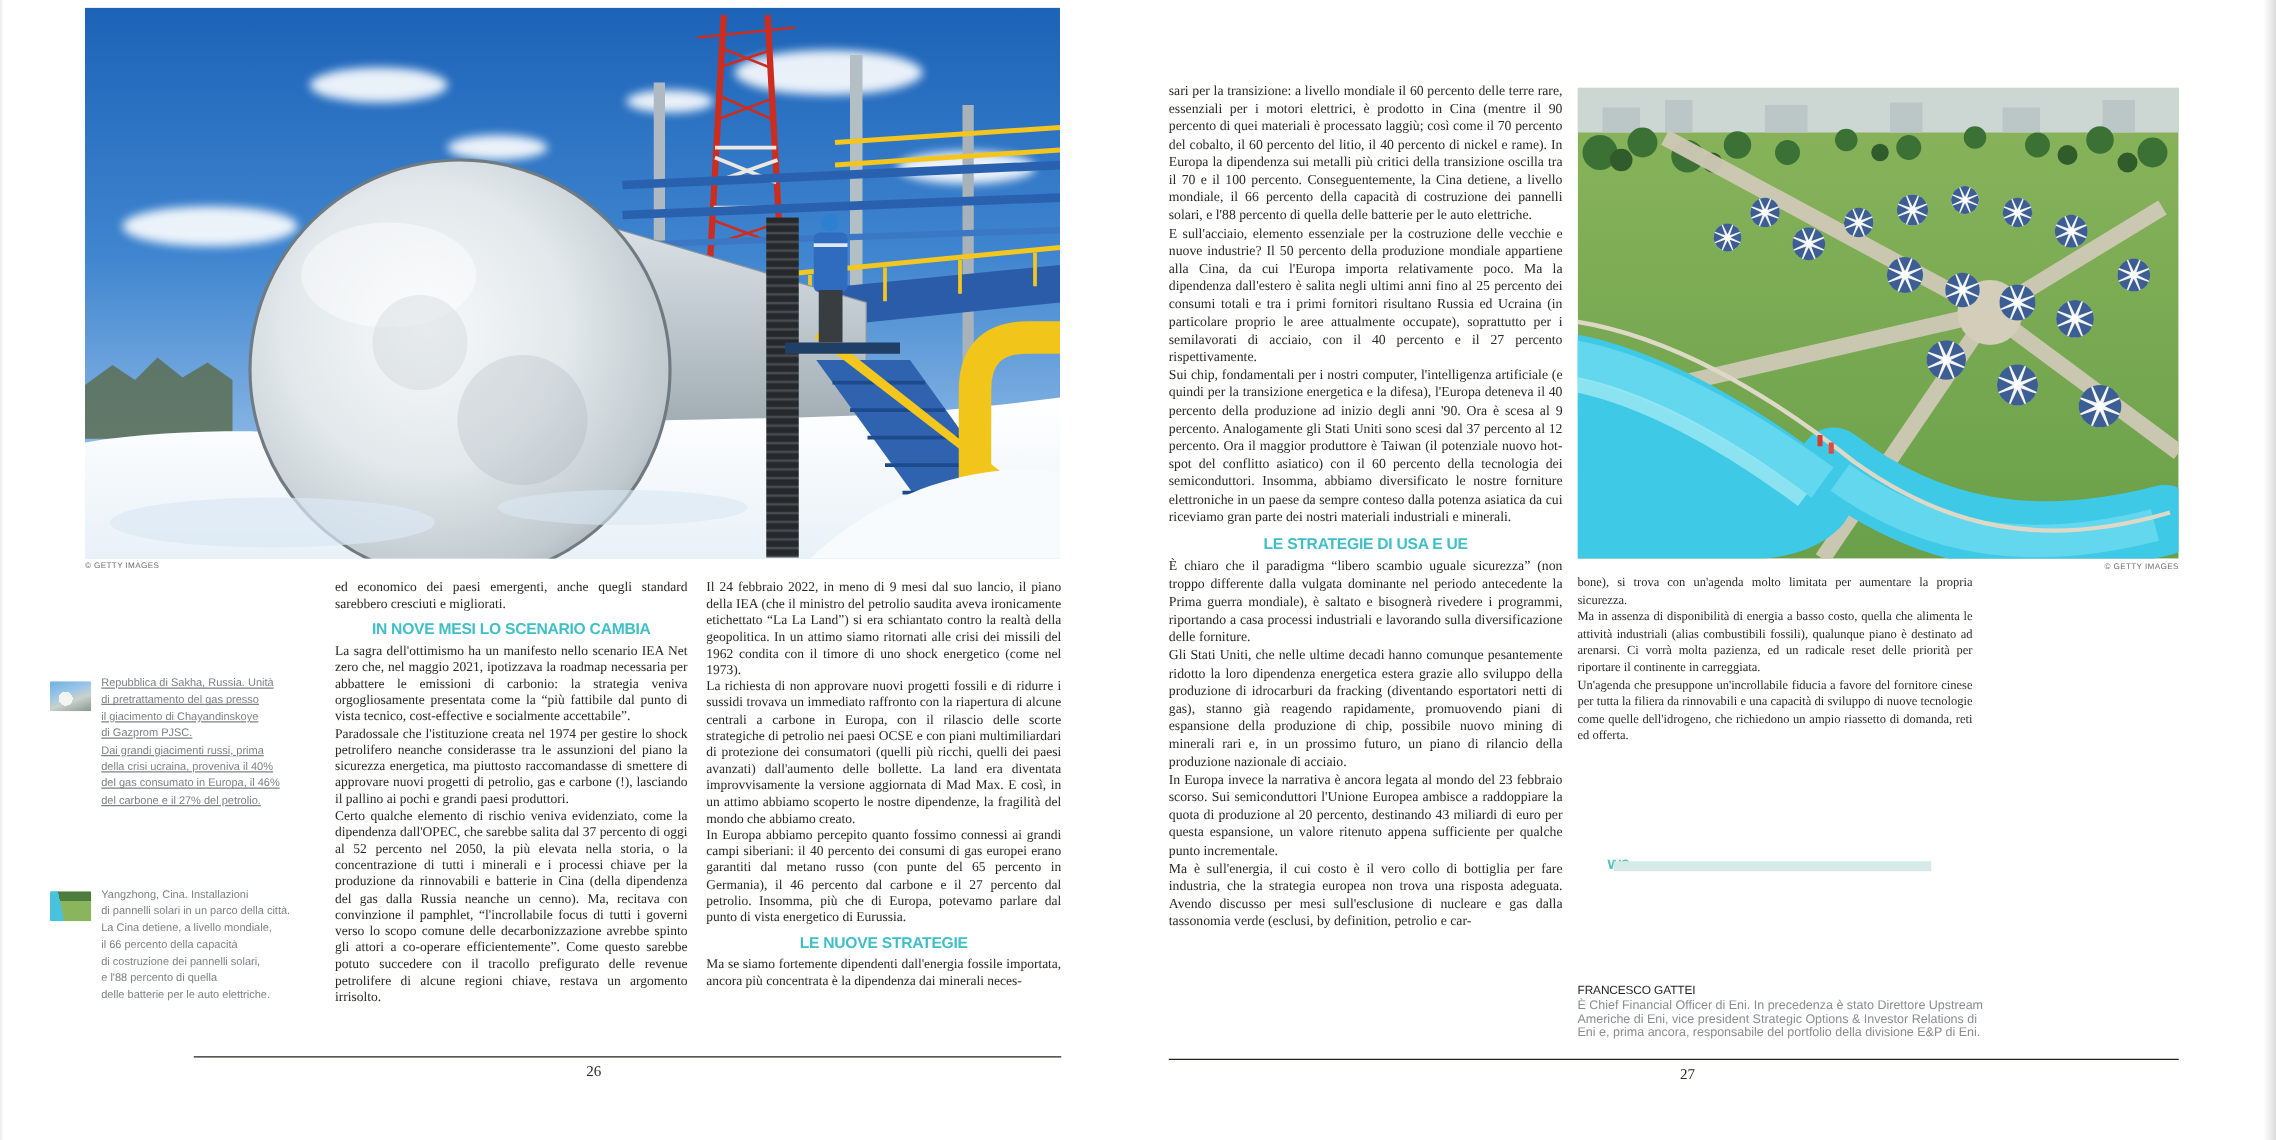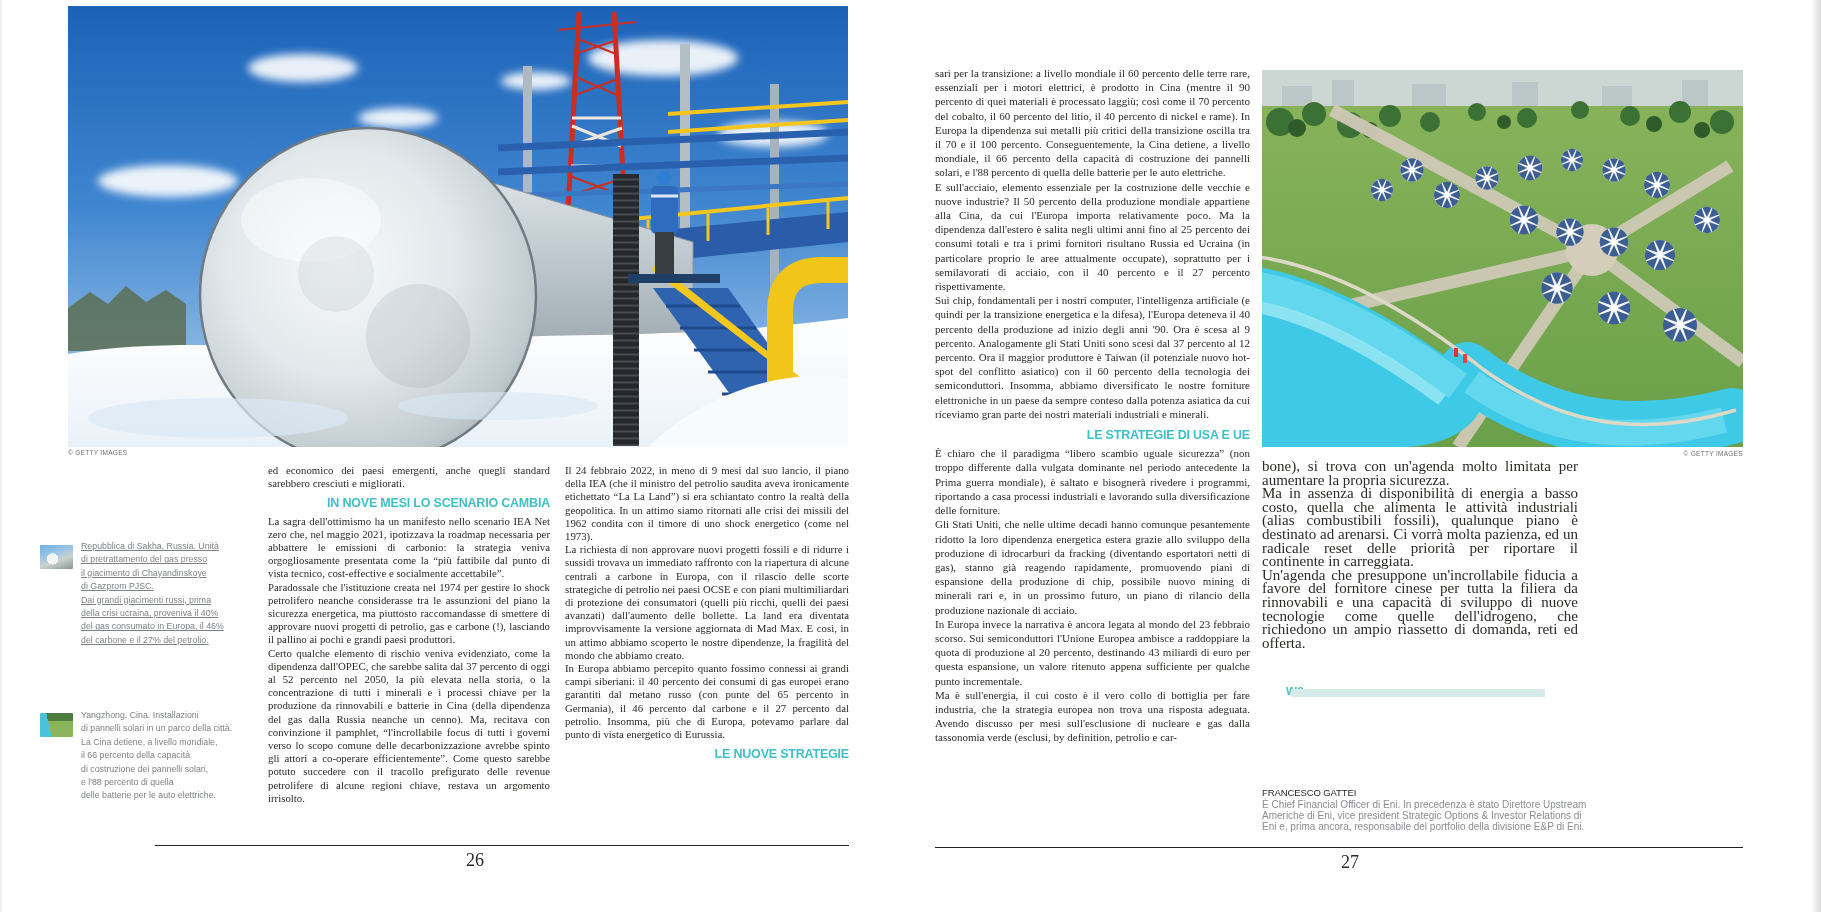--- a/index.html
+++ b/index.html
@@ -8,36 +8,36 @@
   
   .photo{position:absolute;overflow:hidden;}
   .photo svg{display:block;width:100%;height:100%;}
   .credit{position:absolute;font-family:"Liberation Sans",sans-serif;font-size:6.5px;
           letter-spacing:.3px;color:#6d6e71;}
   
   .col{position:absolute;text-align:justify;color:#2b2926;}
   .col p{margin:0;}
   .body-l{font-size:10.8px;line-height:13.2px;}
   .body-r1{font-size:11px;line-height:14.2px;}
-  .body-r2{font-size:15px;line-height:13.6px;}
+  .body-r2{font-size:10px;line-height:13.6px;}
   .sec{font-family:"Liberation Sans",sans-serif;font-weight:bold;color:#3fbfc6;
-       font-size:12.5px;letter-spacing:-.2px;margin:7px 0 4px;text-align:right;}
+       font-size:12.5px;letter-spacing:-.2px;margin:7px 0 4px;text-align:center;}
   
   .sidecap{position:absolute;font-family:"Liberation Sans",sans-serif;font-size:8.8px;
            line-height:13.4px;color:#7e8184;white-space:pre-line;}
   .thumb{position:absolute;width:33px;height:24px;border-radius:1px;}
   .t1{background:
       radial-gradient(circle 9px at 38% 58%, #f3f5f4 0 62%, rgba(0,0,0,0) 63%),
       linear-gradient(160deg,#6fb0e0 0%,#9cc6e8 38%,#c9d2cd 62%,#87968f 100%);}
   .t2{background:
       linear-gradient(78deg,#49c3dd 0 30%, rgba(0,0,0,0) 30%),
       linear-gradient(to bottom,#4e7c3f 0 32%, #8ab55c 32% 100%);}
   
   .rule{position:absolute;height:1px;background:#26221f;}
-  .pagenum{position:absolute;width:44px;text-align:center;font-size:18px;color:#2b2926;}
+  .pagenum{position:absolute;width:44px;text-align:center;font-size:12px;color:#2b2926;}
   
   .we{position:absolute;font-family:"Liberation Sans",sans-serif;font-weight:bold;
       font-size:14px;letter-spacing:-.5px;color:#56c2bc;margin-left:24px;}
   .webar{position:absolute;height:8px;background:#d6ebe7;}
   
   .bio{position:absolute;font-family:"Liberation Sans",sans-serif;}
   .bio .name{font-size:9.5px;font-weight:normal;color:#231f20;letter-spacing:-.1px;margin:0 0 2px 0;}
   .bio .txt{font-size:10px;line-height:10.9px;color:#8a8c8f;margin:0;}
   
   .edge-r{position:absolute;right:0;top:0;width:10px;height:100%;
@@ -201,20 +201,21 @@
     <p>La sagra dell'ottimismo ha un manifesto nello scenario IEA Net zero che, nel maggio 2021, ipotizzava la roadmap necessaria per abbattere le emissioni di carbonio: la strategia veniva orgogliosamente presentata come la “più fattibile dal punto di vista tecnico, cost-effective e socialmente accettabile”.</p>
     <p>Paradossale che l'istituzione creata nel 1974 per gestire lo shock petrolifero neanche considerasse tra le assunzioni del piano la sicurezza energetica, ma piuttosto raccomandasse di smettere di approvare nuovi progetti di petrolio, gas e carbone (!), lasciando il pallino ai pochi e grandi paesi produttori.</p>
     <p>Certo qualche elemento di rischio veniva evidenziato, come la dipendenza dall'OPEC, che sarebbe salita dal 37 percento di oggi al 52 percento nel 2050, la più elevata nella storia, o la concentrazione di tutti i minerali e i processi chiave per la produzione da rinnovabili e batterie in Cina (della dipendenza del gas dalla Russia neanche un cenno). Ma, recitava con convinzione il pamphlet, “l'incrollabile focus di tutti i governi verso lo scopo comune delle decarbonizzazione avrebbe spinto gli attori a co-operare efficientemente”. Come questo sarebbe potuto succedere con il tracollo prefigurato delle revenue petrolifere di alcune regioni chiave, restava un argomento irrisolto.</p>
   </div>
 
   <div class="col body-l" style="left:565px;top:464px;width:284px;">
     <p>Il 24 febbraio 2022, in meno di 9 mesi dal suo lancio, il piano della IEA (che il ministro del petrolio saudita aveva ironicamente etichettato “La La Land”) si era schiantato contro la realtà della geopolitica. In un attimo siamo ritornati alle crisi dei missili del 1962 condita con il timore di uno shock energetico (come nel 1973).</p>
     <p>La richiesta di non approvare nuovi progetti fossili e di ridurre i sussidi trovava un immediato raffronto con la riapertura di alcune centrali a carbone in Europa, con il rilascio delle scorte strategiche di petrolio nei paesi OCSE e con piani multimiliardari di protezione dei consumatori (quelli più ricchi, quelli dei paesi avanzati) dall'aumento delle bollette. La land era diventata improvvisamente la versione aggiornata di Mad Max. E così, in un attimo abbiamo scoperto le nostre dipendenze, la fragilità del mondo che abbiamo creato.</p>
     <p>In Europa abbiamo percepito quanto fossimo connessi ai grandi campi siberiani: il 40 percento dei consumi di gas europei erano garantiti dal metano russo (con punte del 65 percento in Germania), il 46 percento dal carbone e il 27 percento dal petrolio. Insomma, più che di Europa, potevamo parlare dal punto di vista energetico di Eurussia.</p>
     <h3 class="sec">LE NUOVE STRATEGIE</h3>
+    <p>Ma se siamo fortemente dipendenti dall'energia fossile importata, ancora più concentrata è la dipendenza dai minerali neces-</p>
   </div>
 
   <div class="rule" style="left:155px;top:845px;width:694px;"></div>
   <div class="pagenum" style="left:453px;top:850px;">26</div>
 
   <div class="col body-r1" style="left:935px;top:66px;width:315px;">
     <p>sari per la transizione: a livello mondiale il 60 percento delle terre rare, essenziali per i motori elettrici, è prodotto in Cina (mentre il 90 percento di quei materiali è processato laggiù; così come il 70 percento del cobalto, il 60 percento del litio, il 40 percento di nickel e rame). In Europa la dipendenza sui metalli più critici della transizione oscilla tra il 70 e il 100 percento. Conseguentemente, la Cina detiene, a livello mondiale, il 66 percento della capacità di costruzione dei pannelli solari, e l'88 percento di quella delle batterie per le auto elettriche.</p>
     <p>E sull'acciaio, elemento essenziale per la costruzione delle vecchie e nuove industrie? Il 50 percento della produzione mondiale appartiene alla Cina, da cui l'Europa importa relativamente poco. Ma la dipendenza dall'estero è salita negli ultimi anni fino al 25 percento dei consumi totali e tra i primi fornitori risultano Russia ed Ucraina (in particolare proprio le aree attualmente occupate), soprattutto per i semilavorati di acciaio, con il 40 percento e il 27 percento rispettivamente.</p>
     <p>Sui chip, fondamentali per i nostri computer, l'intelligenza artificiale (e quindi per la transizione energetica e la difesa), l'Europa deteneva il 40 percento della produzione ad inizio degli anni '90. Ora è scesa al 9 percento. Analogamente gli Stati Uniti sono scesi dal 37 percento al 12 percento. Ora il maggior produttore è Taiwan (il potenziale nuovo hot-spot del conflitto asiatico) con il 60 percento della tecnologia dei semiconduttori. Insomma, abbiamo diversificato le nostre forniture elettroniche in un paese da sempre conteso dalla potenza asiatica da cui riceviamo gran parte dei nostri materiali industriali e minerali.</p>
     <h3 class="sec">LE STRATEGIE DI USA E UE</h3>

